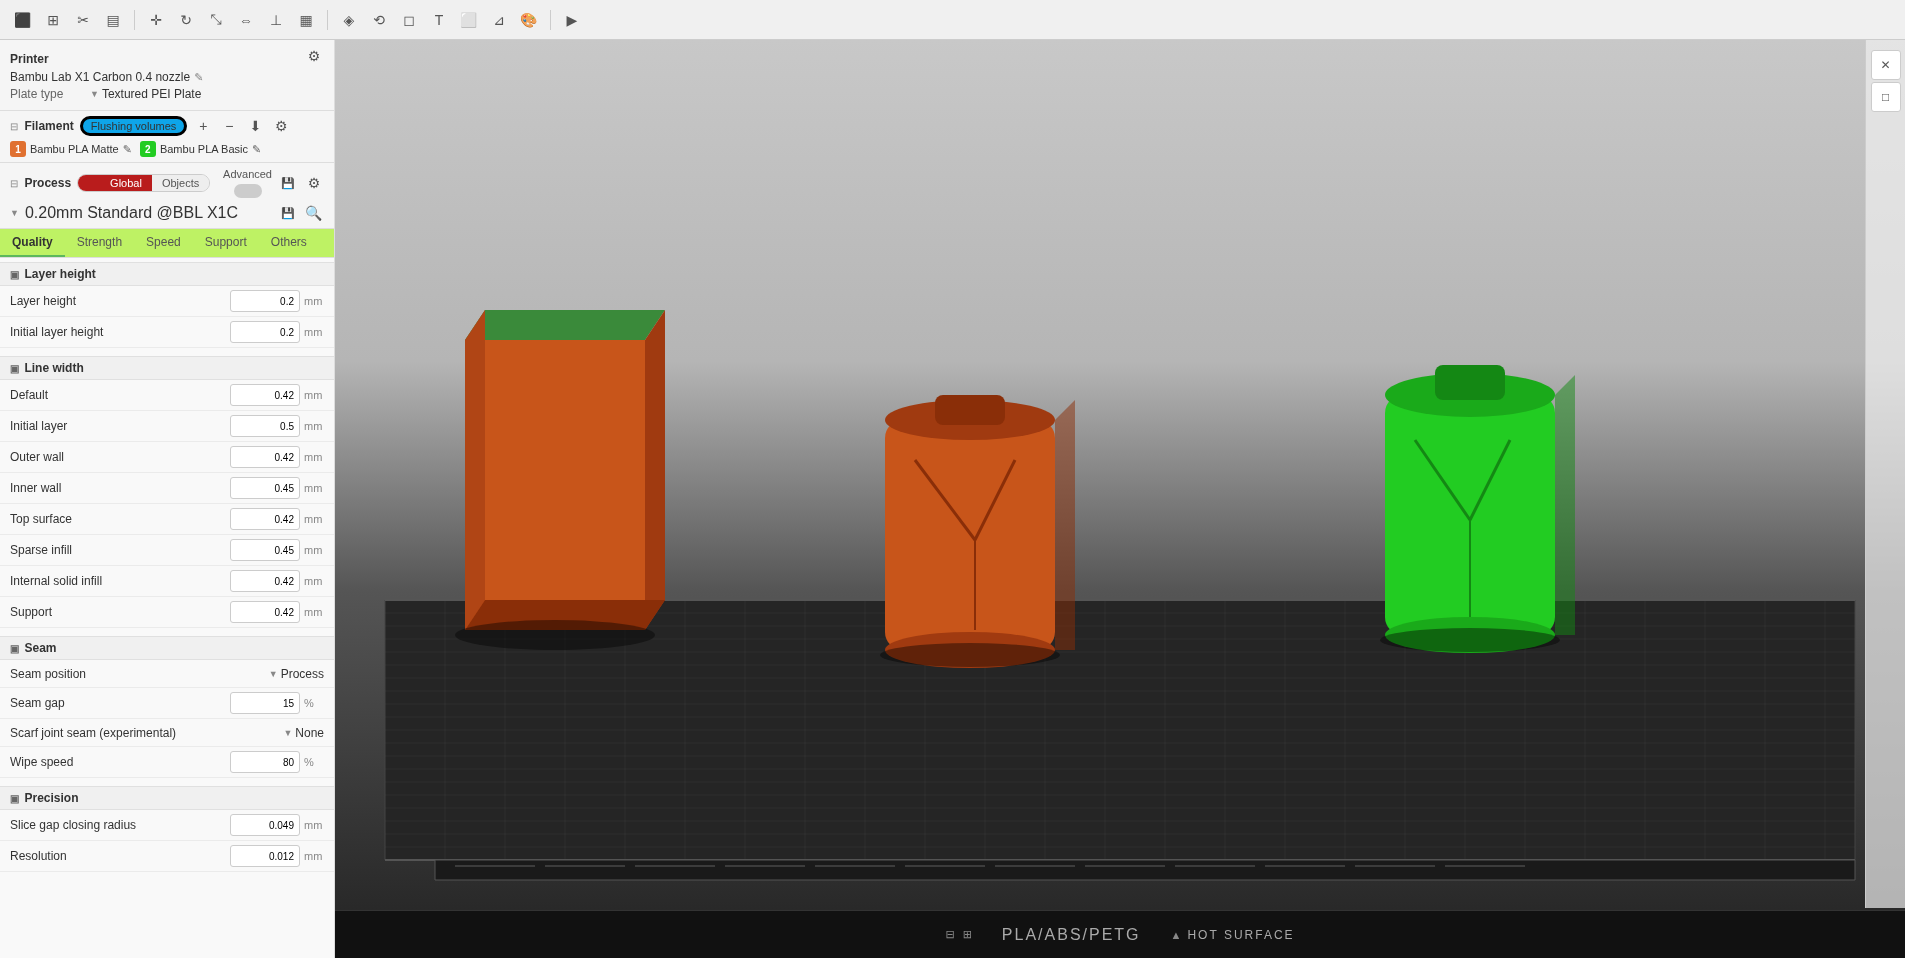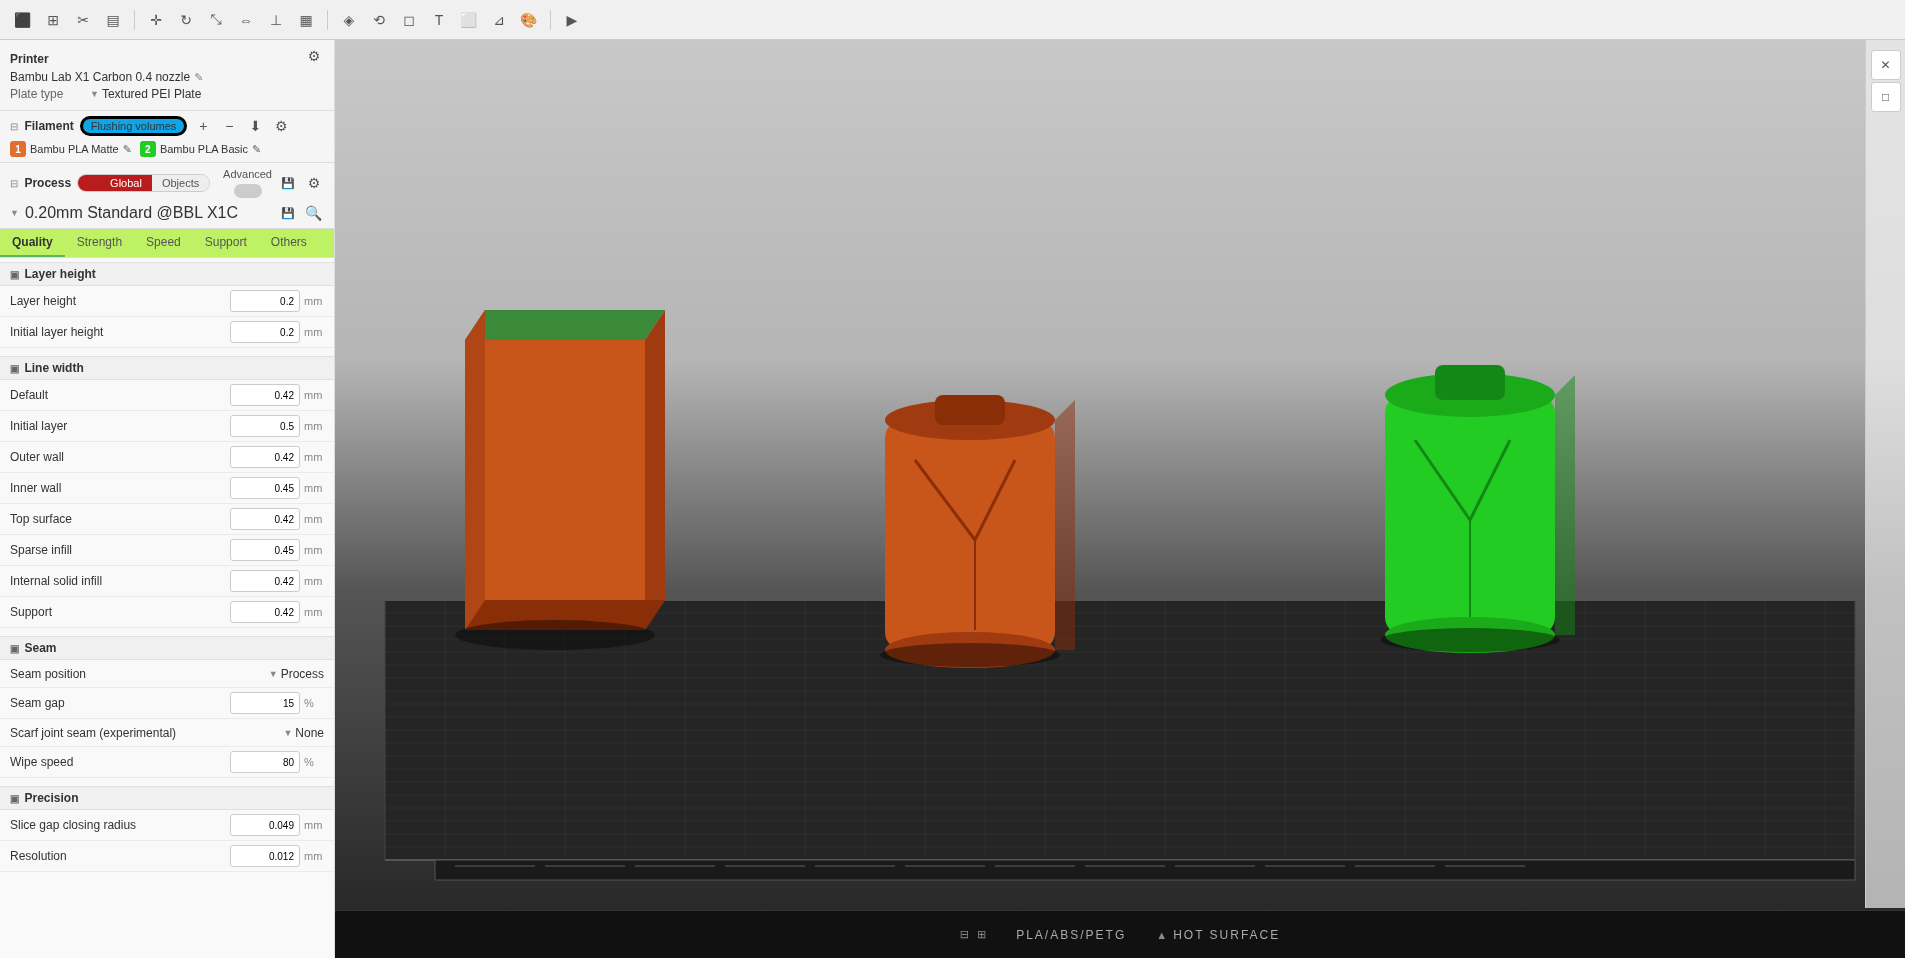--- a/index.html
+++ b/index.html
@@ -727,21 +727,21 @@
 
       <circle cx="987" cy="440" r="3" fill="rgba(255,255,255,0.0)"></circle>
 
     </svg>
 
     <div style="position:absolute;bottom:0;left:0;right:0;height:48px;background:#111;display:flex;align-items:center;justify-content:center;gap:30px;border-top:1px solid #333;">
       <div style="display:flex;align-items:center;gap:8px;">
         <span style="color:#888;font-size:11px;">⊟</span>
         <span style="color:#888;font-size:11px;">⊞</span>
       </div>
-      <span style="color:#aaa;font-size:12px;letter-spacing:2px;">PLA/ABS/PETG</span>
+      <span style="color:#aaa;font-size:16px;letter-spacing:2px;">PLA/ABS/PETG</span>
       <div style="display:flex;align-items:center;gap:6px;">
         <span style="color:#888;font-size:11px;">▲</span>
         <span style="color:#aaa;font-size:12px;letter-spacing:2px;">HOT SURFACE</span>
       </div>
     </div>
 
     <div class="viewport-right-btns">
       <div class="vp-btn">✕</div>
       <div class="vp-btn">□</div>
     </div>

